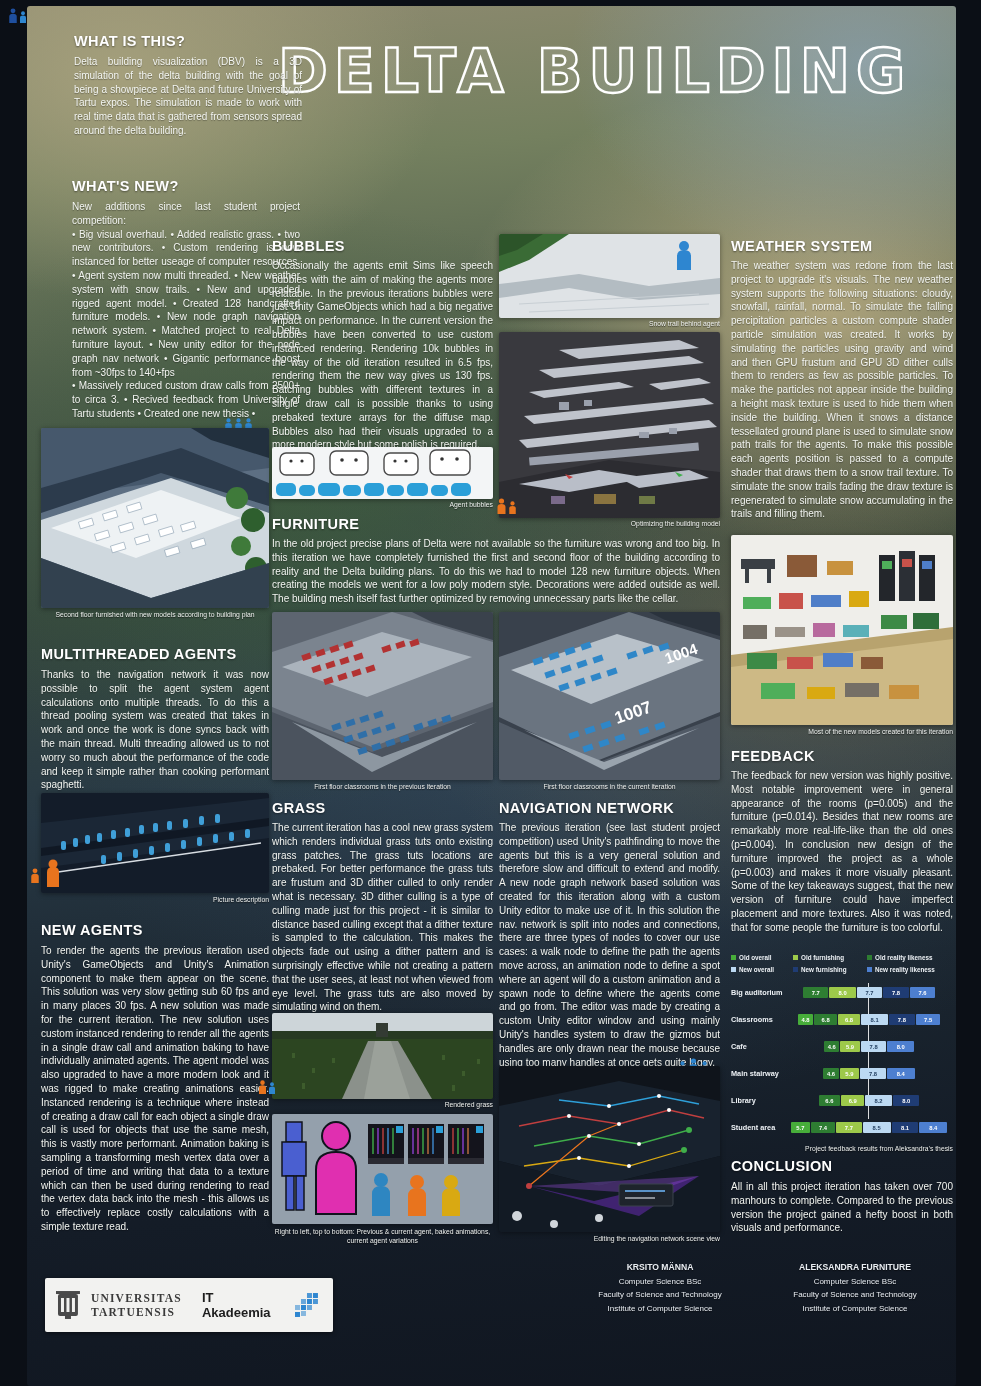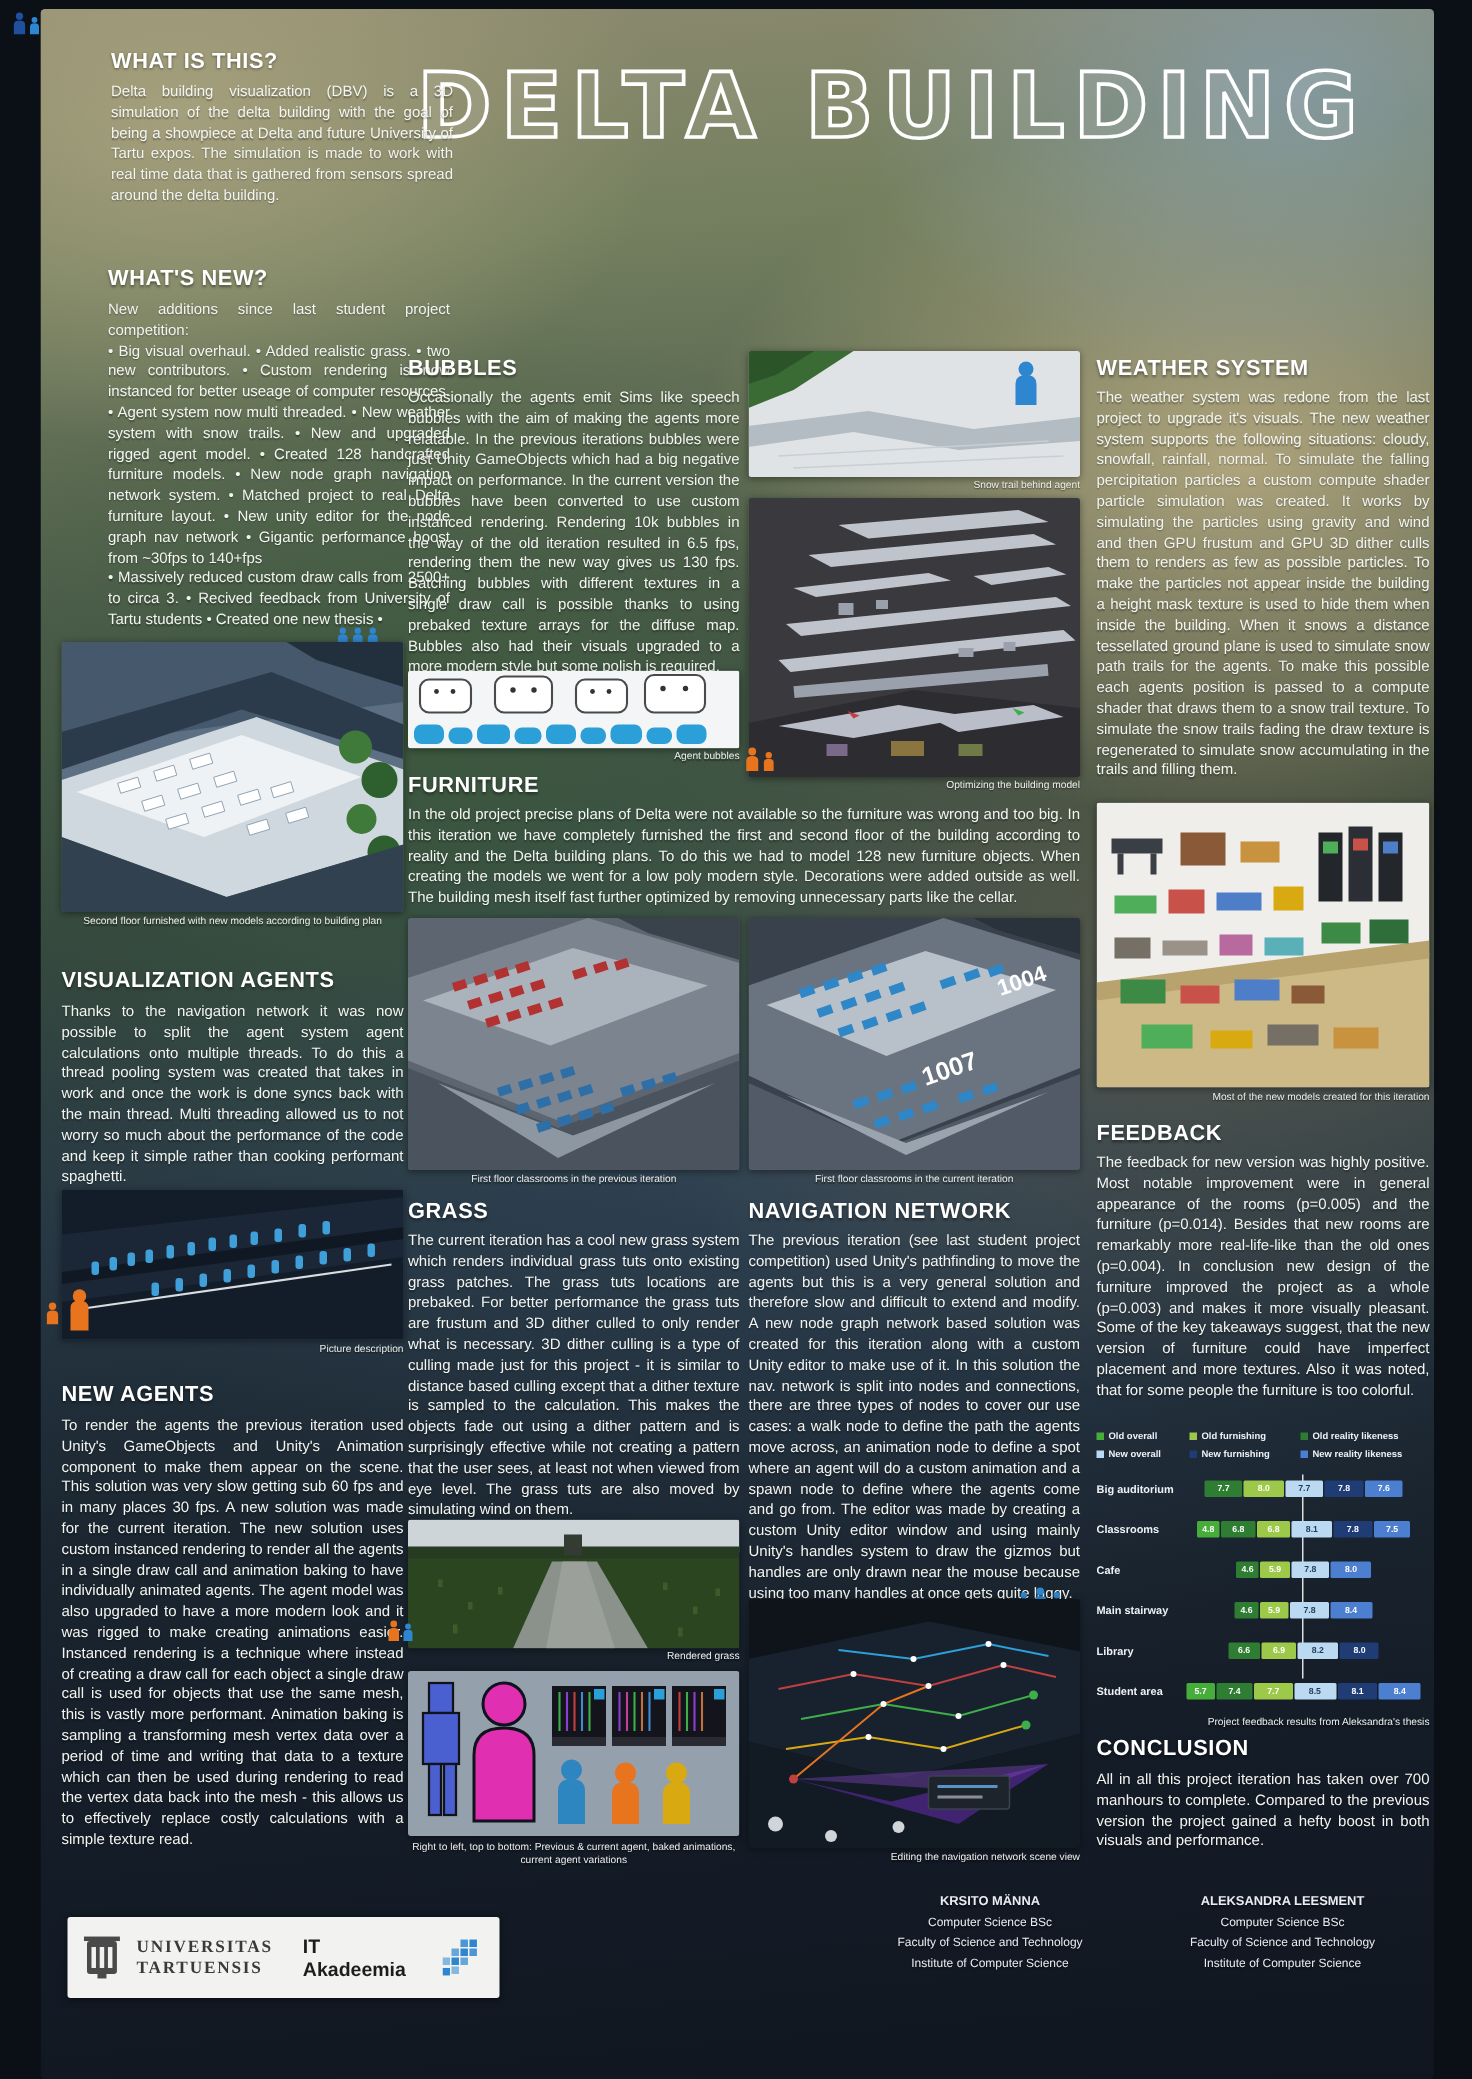--- a/index.html
+++ b/index.html
@@ -120,21 +120,21 @@
       <circle cx="200" cy="118" r="10" fill="#3f7a3a"></circle>
       <circle cx="215" cy="140" r="11" fill="#2e5f2e"></circle>
     </g>
     <polygon points="0,130 110,170 228,135 228,180 0,180" fill="#32414f"></polygon>
     <polygon points="150,0 228,0 228,30 170,12" fill="#22303e"></polygon>
   </svg>
 </div>
 <div class="abs cap" style="left:41px;top:611px;width:228px;text-align:center;">Second floor furnished with new models according to building plan</div>
 
 <div class="abs" style="left:41px;top:646px;width:228px;">
-  <div class="h">VISUALIZATION AGENTS</div>
+  <div class="h">MULTITHREADED AGENTS</div>
   <div class="b" style="margin-top:6px;">Thanks to the navigation network it was now possible to split the agent system agent calculations onto multiple threads. To do this a thread pooling system was created that takes in work and once the work is done syncs back with the main thread. Multi threading allowed us to not worry so much about the performance of the code and keep it simple rather than cooking performant spaghetti.</div>
 </div>
 
 <div class="abs img" style="left:41px;top:793px;width:228px;height:100px;">
   <svg width="228" height="100" viewBox="0 0 228 100">
     <rect width="228" height="100" fill="#131c29"></rect>
     <polygon points="0,30 228,5 228,45 0,75" fill="#1b2736"></polygon>
     <polygon points="0,55 228,25 228,33 0,63" fill="#0e1520" opacity=".8"></polygon>
     <g fill="#3f9fd8">
       <rect x="20" y="48" width="5" height="9" rx="2"></rect>
@@ -702,21 +702,21 @@
   </svg>
 </div>
 
 <div class="abs credit" style="left:560px;top:1260px;width:200px;">
   <div class="nm">KRSITO MÄNNA</div>
   <div>Computer Science BSc</div>
   <div>Faculty of Science and Technology</div>
   <div>Institute of Computer Science</div>
 </div>
 <div class="abs credit" style="left:755px;top:1260px;width:200px;">
-  <div class="nm">ALEKSANDRA LEESMENT</div>
+  <div class="nm">ALEKSANDRA FURNITURE</div>
   <div>Computer Science BSc</div>
   <div>Faculty of Science and Technology</div>
   <div>Institute of Computer Science</div>
 </div>
 
 <div class="abs ppl" style="left:30px;top:868px;">
   <svg width="10" height="15" viewBox="0 0 10 16">
       <circle cx="5" cy="3" r="2.6" fill="#e8741e"></circle>
       <path d="M1 16 V9 q0-3 4-3 q4 0 4 3 V16 z" fill="#e8741e"></path>
     </svg>

